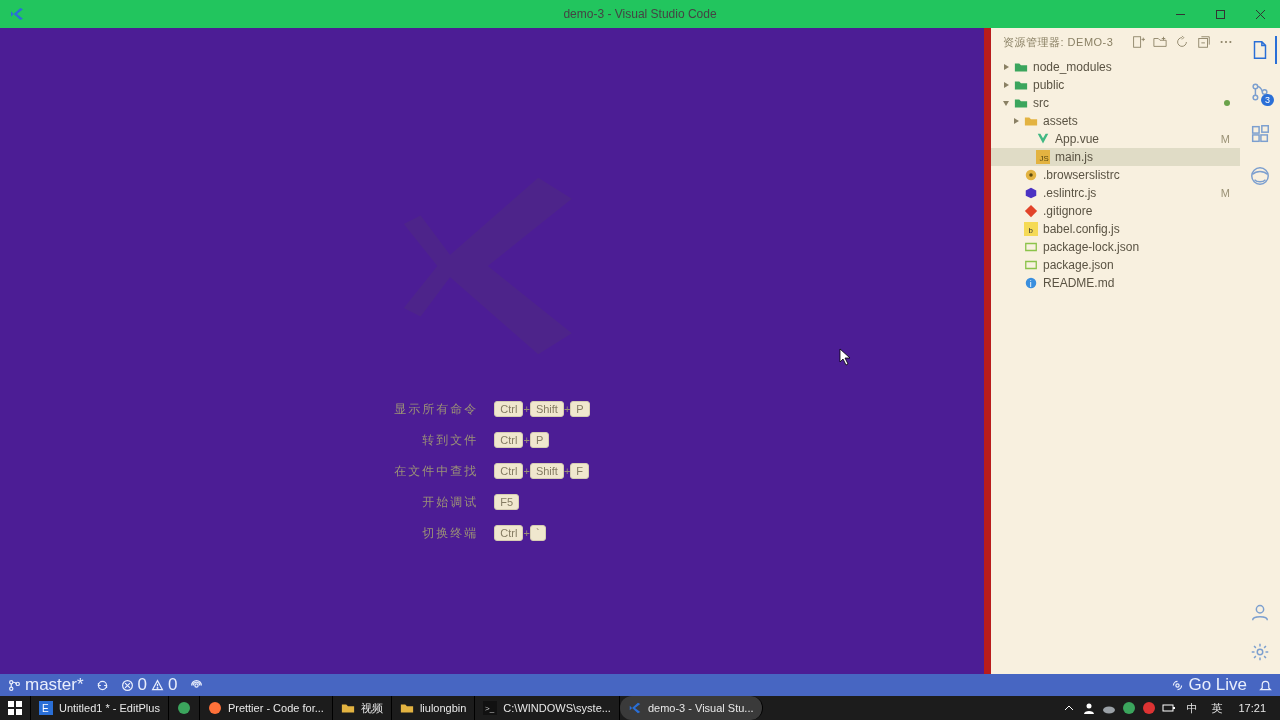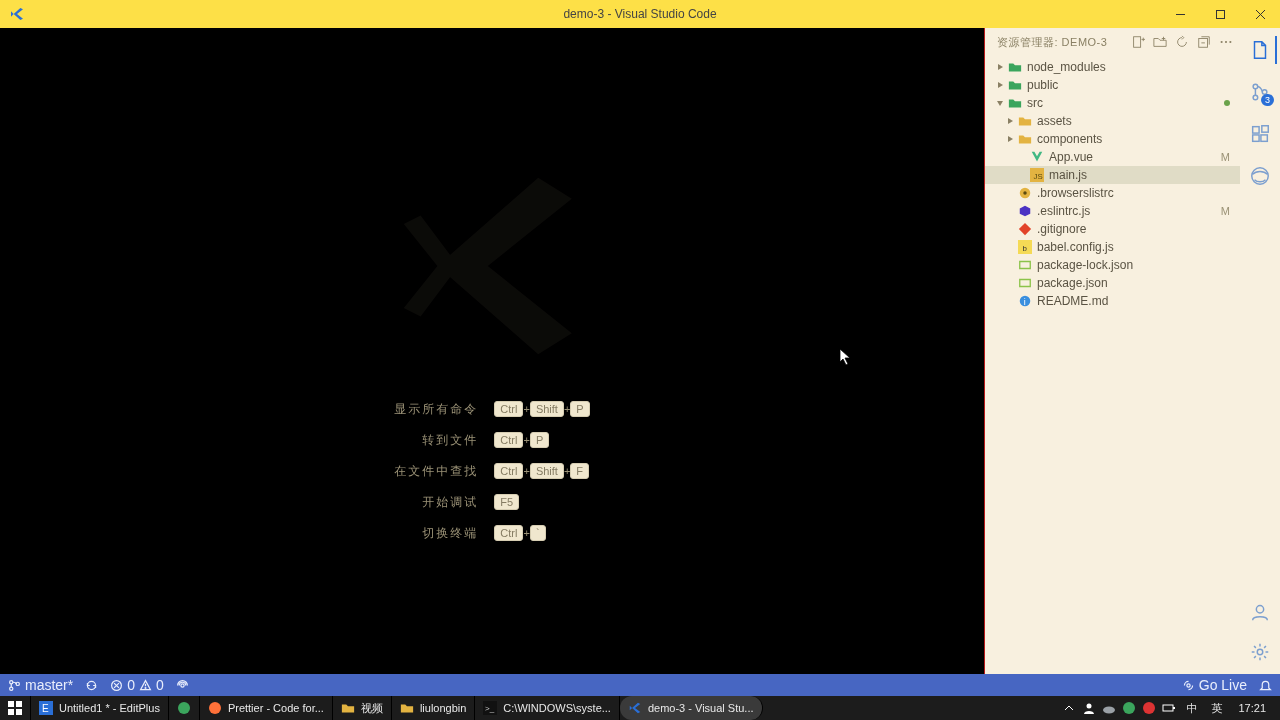--- a/index.html
+++ b/index.html
@@ -1,41 +1,41 @@
 <!DOCTYPE html>
 <html><head>
 <meta charset="utf-8">
 <style>
 * { margin: 0; padding: 0; box-sizing: border-box; font-family: "Segoe UI", "Microsoft YaHei", sans-serif; }
 html, body { width: 1280px; height: 720px; overflow: hidden; background: #f8f0df; color: #5a5343; }
 body { display: flex; flex-direction: column; }
 
 
-.titlebar { height: 28px; background: #fde047; display: flex; align-items: center; position: relative; font-size: 12px; color: #444; }
+.titlebar { height: 28px; background: #22c55e; display: flex; align-items: center; position: relative; font-size: 12px; color: #444; }
 .titlebar .vs-logo { width: 18px; height: 18px; margin-left: 8px; display: flex; align-items: center; justify-content: center; }
 .titlebar .title { position: absolute; left: 50%; transform: translateX(-50%); }
 .titlebar .win-controls { position: absolute; right: 0; display: flex; }
 .titlebar .win-btn { width: 40px; height: 28px; display: flex; align-items: center; justify-content: center; }
 .titlebar .win-btn svg { width: 11px; height: 11px; stroke: #333; fill: none; stroke-width: 1; }
 
 
 .main { flex: 1; display: flex; min-height: 0; }
 
 
-.editor { flex: 1; background: #000000; position: relative; display: flex; flex-direction: column; align-items: center; justify-content: center; }
+.editor { flex: 1; background: #4c1d95; position: relative; display: flex; flex-direction: column; align-items: center; justify-content: center; }
 .big-logo { width: 210px; height: 210px; opacity: 0.13; margin-bottom: 30px; }
 .shortcuts { display: grid; grid-template-columns: auto auto; column-gap: 16px; row-gap: 14px; font-size: 12px; color: #9b9276; align-items: center; }
 .shortcuts .label { text-align: right; letter-spacing: 2px; }
 .shortcuts .keys { display: flex; align-items: center; }
 .shortcuts .key { background: #f0e7ce; border: 1px solid #d6cdb2; border-radius: 3px; padding: 1px 5px; font-size: 11px; color: #857c63; }
 .shortcuts .plus { color: #9b9276; font-size: 11px; }
 .cursor { position: absolute; left: 839px; top: 320px; pointer-events: none; }
 
 
-.sidebar { width: 256px; background: #f8f0df; border-left: 1px solid #b91c1c; display: flex; flex-direction: column; font-size: 12px; }
+.sidebar { width: 256px; background: #f8f0df; border-left: 7px solid #b91c1c; display: flex; flex-direction: column; font-size: 12px; }
 .sidebar-header { height: 28px; display: flex; align-items: center; padding: 0 6px 0 12px; color: #8a8064; }
 .sidebar-header .title { flex: 1; font-size: 11px; letter-spacing: 0.5px; }
 .sidebar-header .actions { display: flex; gap: 6px; }
 .sidebar-header .actions .ico { width: 16px; height: 16px; display: flex; align-items: center; justify-content: center; }
 
 .tree { flex: 1; overflow: auto; padding-top: 2px; }
 .tree-row { height: 18px; display: flex; align-items: center; position: relative; padding-right: 10px; cursor: pointer; }
 .tree-row .twisty { width: 14px; display: flex; align-items: center; justify-content: center; color: #8a8064; font-size: 10px; }
 .tree-row .ficon { width: 16px; height: 28px; margin-right: 4px; display: flex; align-items: center; justify-content: center; }
 .tree-row .name { flex: 1; color: #5a5343; white-space: nowrap; overflow: hidden; text-overflow: ellipsis; }
@@ -49,21 +49,21 @@
 
 .activity { width: 40px; background: #f8f0df; display: flex; flex-direction: column; align-items: center; padding-top: 6px; gap: 10px; position: relative; }
 .activity .aitem { width: 32px; height: 32px; display: flex; align-items: center; justify-content: center; position: relative; }
 .activity .aitem svg { width: 22px; height: 22px; stroke: #7c9fcf; fill: none; stroke-width: 1.6; }
 .activity .aitem.active svg { stroke: #2a6fd7; }
 .activity .aitem.active::after { content: ""; position: absolute; right: -1px; top: 2px; bottom: 2px; width: 2px; background: #2a6fd7; }
 .activity .badge-num { position: absolute; bottom: 2px; right: 2px; background: #2a6fd7; color: #fff; border-radius: 8px; font-size: 9px; padding: 0 4px; line-height: 12px; }
 .activity .bottom { margin-top: auto; margin-bottom: 6px; display: flex; flex-direction: column; gap: 8px; align-items: center; }
 
 
-.statusbar { height: 22px; background: #4766c2; color: #e9eefc; display: flex; align-items: center; font-size: 14px; padding: 0 8px; gap: 12px; }
+.statusbar { height: 22px; background: #4766c2; color: #e9eefc; display: flex; align-items: center; font-size: 17px; padding: 0 8px; gap: 12px; }
 .statusbar .sitem { display: flex; align-items: center; gap: 4px; }
 .statusbar .spacer { flex: 1; }
 .statusbar svg { width: 13px; height: 13px; stroke: #e9eefc; fill: none; stroke-width: 1.5; }
 
 
 .taskbar { height: 24px; background: #1c1c1c; display: flex; align-items: center; font-size: 11px; color: #e8e8e8; }
 .taskbar .tbtn { height: 24px; padding: 0 8px; display: flex; align-items: center; gap: 6px; border-right: 1px solid #000; }
 .taskbar .tbtn.active { background: #3a3a3a; border-radius: 12px; }
 .taskbar .tbtn .tico { width: 14px; height: 14px; display: flex; align-items: center; justify-content: center; }
 .taskbar .tray { margin-left: auto; display: flex; align-items: center; gap: 6px; padding-right: 8px; }
@@ -233,33 +233,20 @@
               <path d="M3 2 L8 5 L3 8 Z" fill="#8a8064"></path>
             </svg>
           </div>
           <div class="ficon">
             <svg width="14" height="14" viewBox="0 0 16 16">
               <path d="M1 4 L6 4 L8 6 L15 6 L15 13 L1 13 Z" fill="#e3b341"></path>
             </svg>
           </div>
           <div class="name">assets</div>
         </div>
-        <div class="tree-row indent-1">
-          <div class="twisty">
-            <svg width="10" height="10" viewBox="0 0 10 10">
-              <path d="M3 2 L8 5 L3 8 Z" fill="#8a8064"></path>
-            </svg>
-          </div>
-          <div class="ficon">
-            <svg width="14" height="14" viewBox="0 0 16 16">
-              <path d="M1 4 L6 4 L8 6 L15 6 L15 13 L1 13 Z" fill="#e3b341"></path>
-            </svg>
-          </div>
-          <div class="name">components</div>
-        </div>
         <div class="tree-row indent-2">
           <div class="twisty"></div>
           <div class="ficon">
             <svg width="14" height="14" viewBox="0 0 16 16">
               <path d="M2 2 L8 13 L14 2 L11 2 L8 7 L5 2 Z" fill="#41b883"></path>
             </svg>
           </div>
           <div class="name">App.vue</div>
           <div class="badge">M</div>
         </div>

